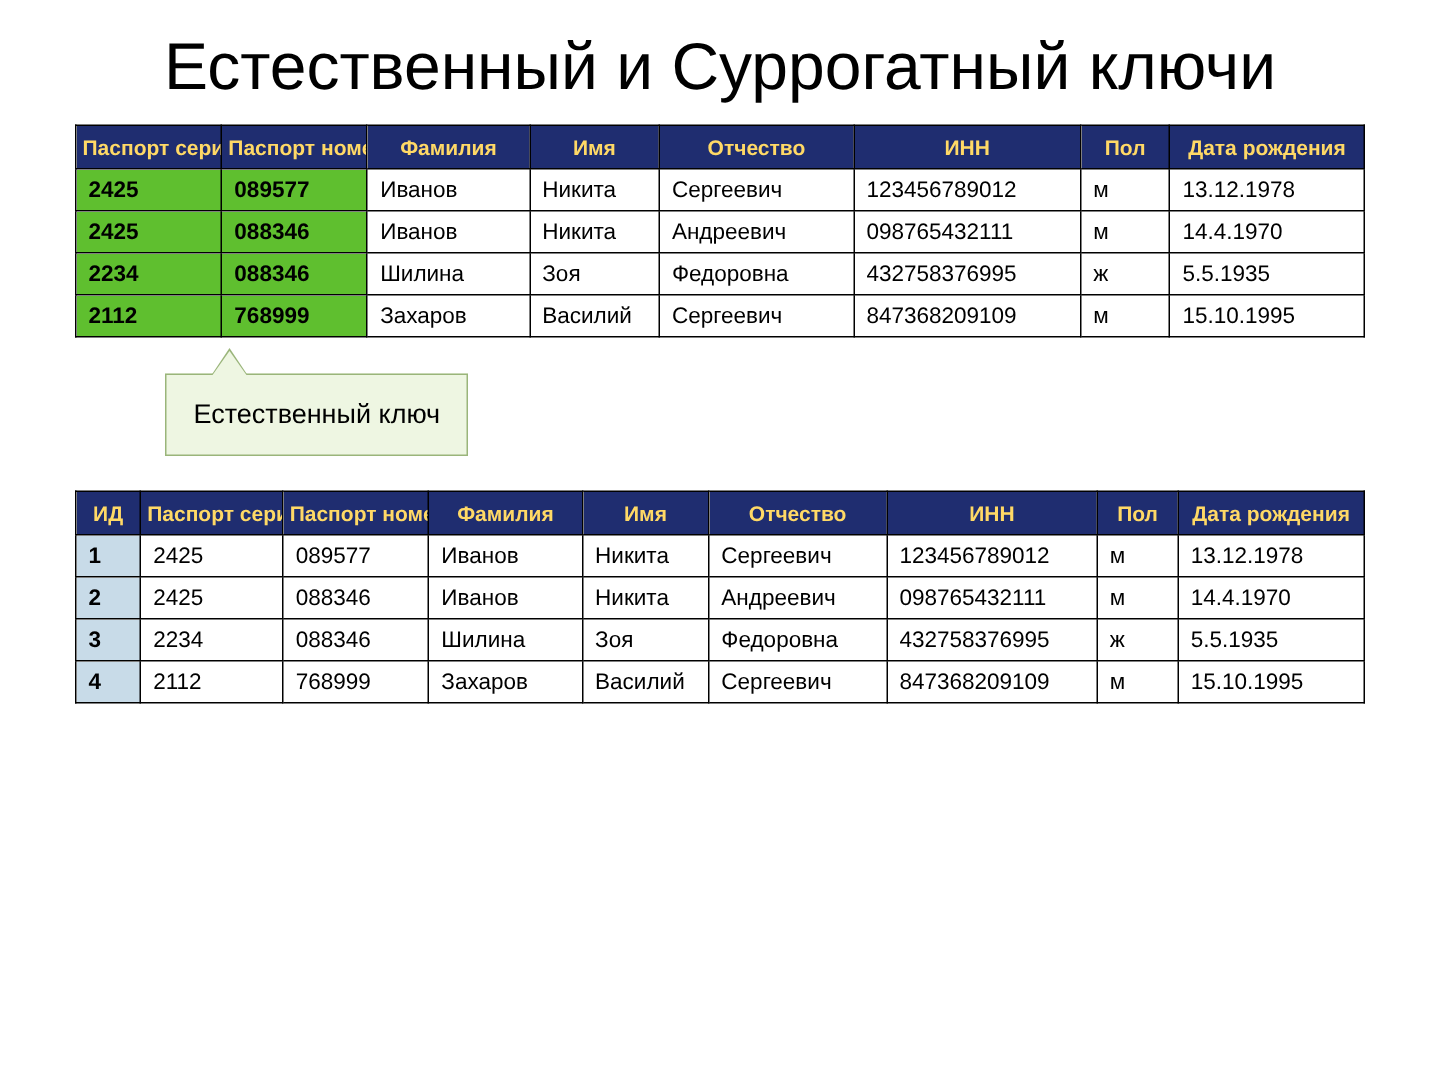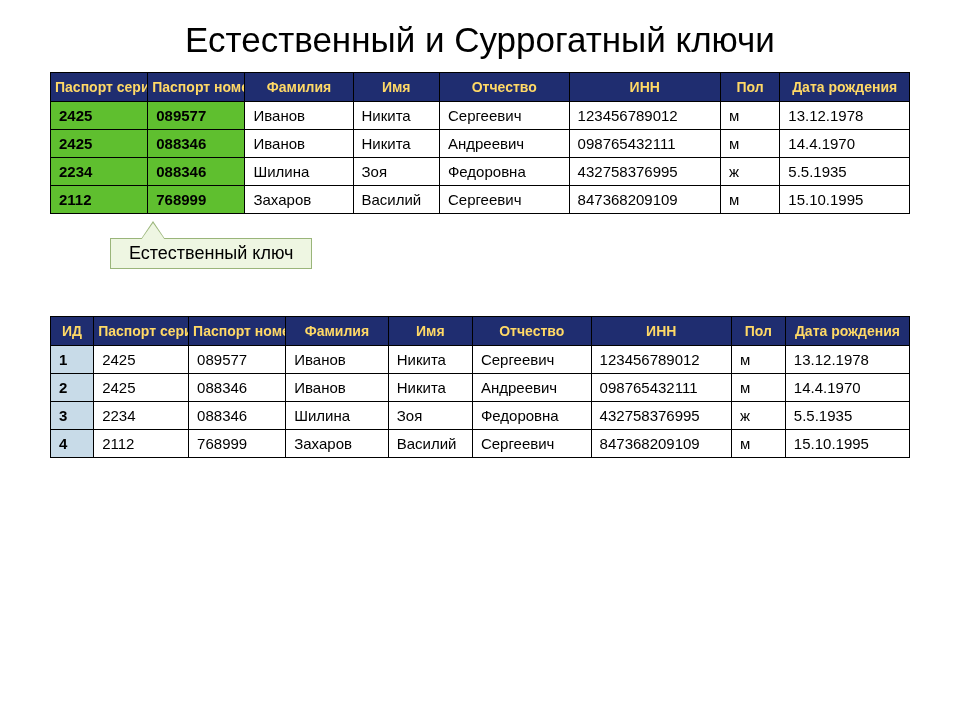--- a/index.html
+++ b/index.html
@@ -10,21 +10,21 @@
     background: #ffffff;
     font-family: Arial, Helvetica, sans-serif;
     color: #000;
     overflow: hidden;
     box-sizing: border-box;
   }
   .slide {
     padding: 20px 50px 0 50px;
   }
   h1.title {
-    font-size: 35px;
+    font-size: 44px;
     font-weight: normal;
     text-align: center;
     margin: 0 0 12px 0;
     line-height: 1.15;
   }
 
   
   table.data {
     border-collapse: collapse;
     width: 100%;
@@ -57,21 +57,21 @@
   
   .callout-wrap {
     position: relative;
     height: 70px;
     margin-top: 6px;
   }
   .callout {
     position: absolute;
     background:#eef6e2;
     border:1px solid #9ab57a;
-    padding:4px 18px;
+    padding:16px 18px;
     font-size:18px;
     color:#000;
     left: 60px;
     top: 18px;
   }
   .callout.blue {
     background:#e8eef4;
     border-color:#8aa6bf;
     left: 30px;
   }

